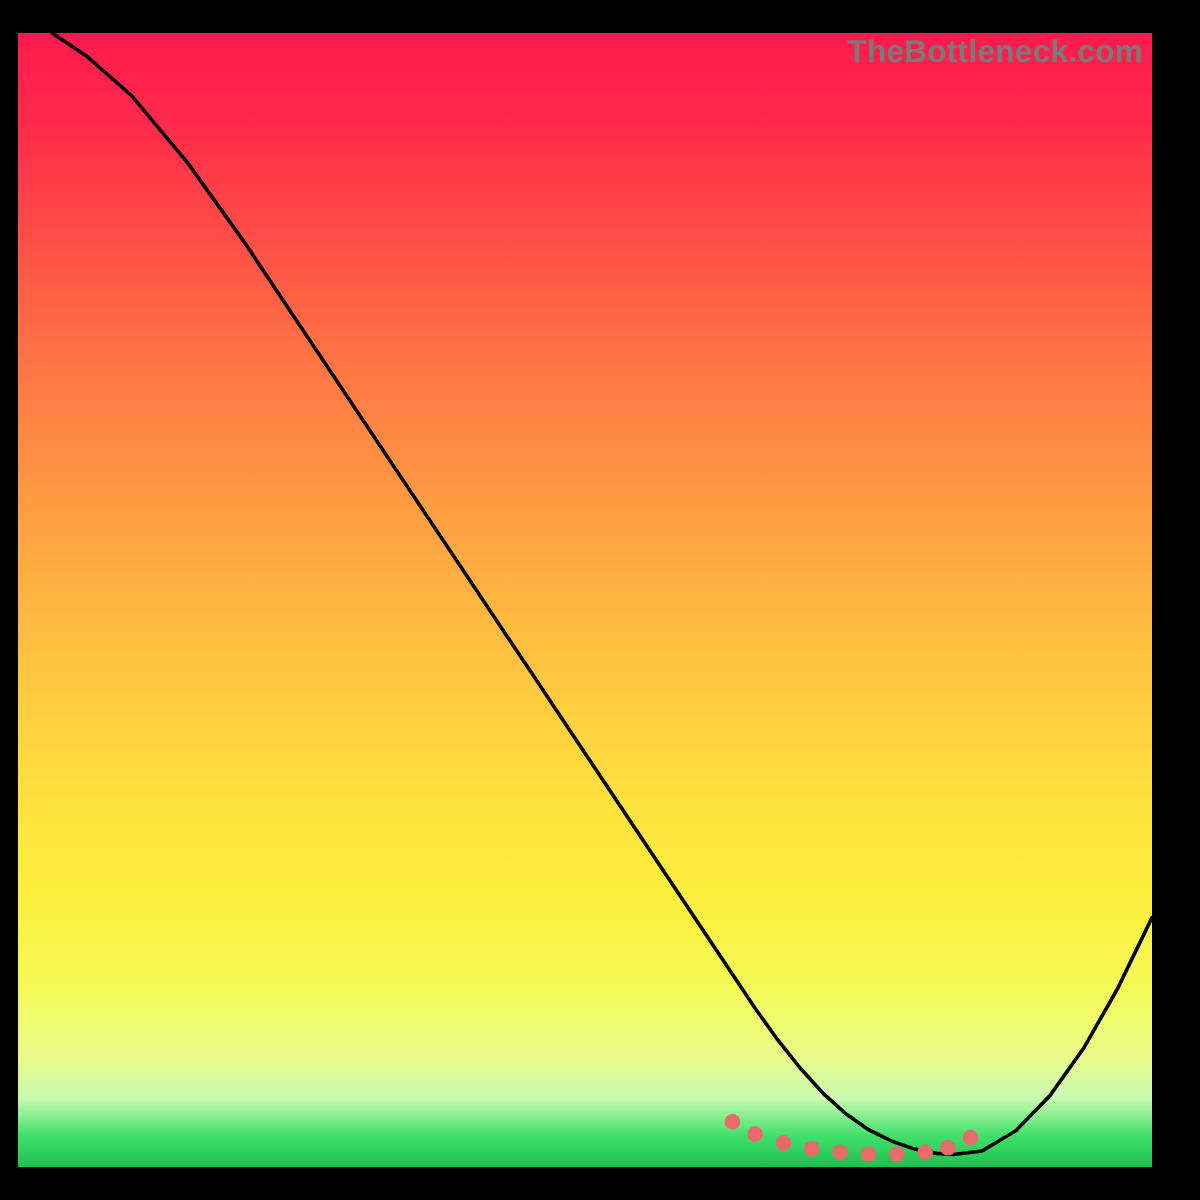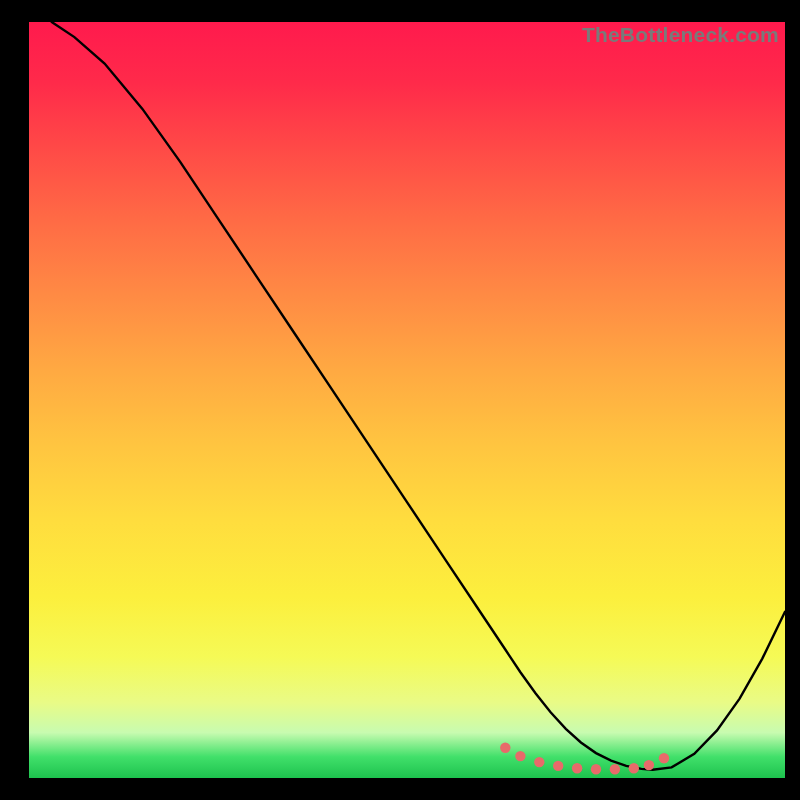--- a/index.html
+++ b/index.html
@@ -5,21 +5,21 @@
   * { margin: 0; padding: 0; box-sizing: border-box; }
   html, body { width: 800px; height: 800px; background: #000; overflow: hidden; }
   .frame {
     position: relative;
     width: 800px;
     height: 800px;
     background: #000;
   }
   .plot {
     position: absolute;
-    left: 29px;
+    left: 12px;
     top: 22px;
     width: 756px;
     height: 756px;
     background: linear-gradient(to bottom,
       #ff1a4d 0%,
       #ff2a4a 8%,
       #ff4747 16%,
       #ff6a45 26%,
       #ff8a44 36%,
       #ffa942 46%,

